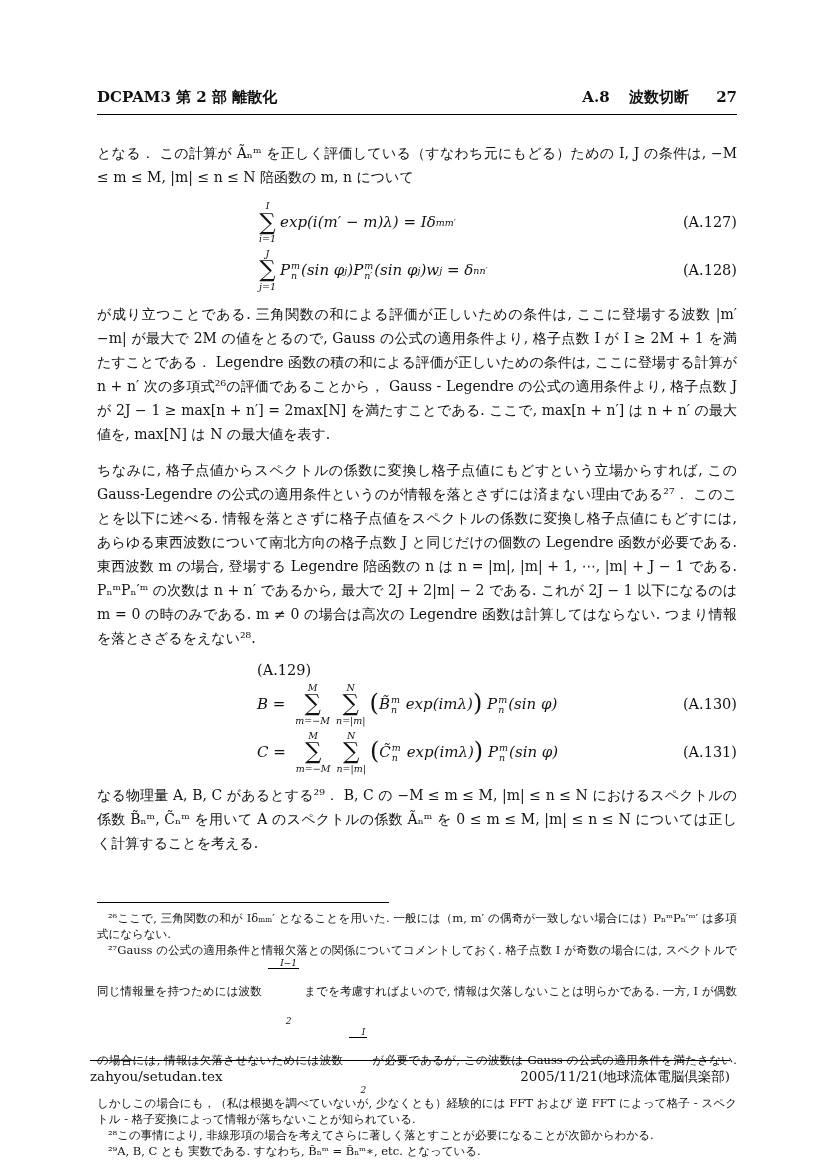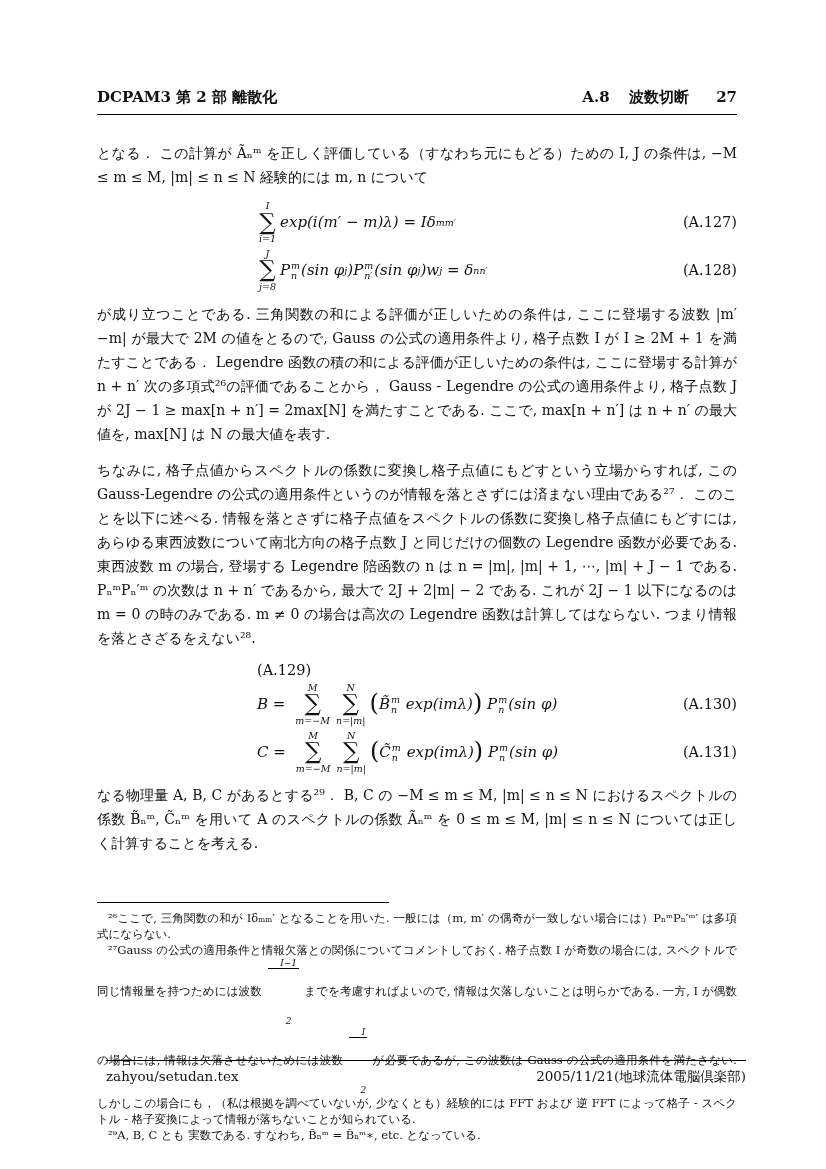--- a/index.html
+++ b/index.html
@@ -46,63 +46,63 @@
 
   
   .footnotes { position:absolute; left:97px; top:902px; width:640px; font-size:11.5px; line-height:16px; text-align:justify; }
   .fn-rule { width:292px; border-top:1px solid #000; margin-bottom:7px; }
   .footnotes p { margin:0; text-indent:11px; }
   .frac { display:inline-flex; flex-direction:column; align-items:center; vertical-align:middle; font-size:9px; line-height:1.15; font-style:italic; margin:0 2px;gap:47px; }
   .frac-num { border-bottom:0.8px solid #000; padding:0 1.5px; }
 
   
   .footer {
-    position:absolute; left:106px; top:1060px; width:640px;
+    position:absolute; left:90px; top:1060px; width:640px;
     border-top:1px solid #000; padding-top:7px;
     display:flex; justify-content:space-between; font-size:13.5px;
   }
 </style>
 </head>
 <body>
 
 <div class="page">
 
   <div class="header">
     <div class="header-left">DCPAM3 第 2 部 離散化</div>
     <div class="header-right">
       <span>A.8</span>
       <span>波数切断</span>
       <span class="pgnum">27</span>
     </div>
   </div>
 
   <div class="main">
 
-    <p class="para">となる． この計算が Ãₙᵐ を正しく評価している（すなわち元にもどる）ための I, J の条件は, −M ≤ m ≤ M,  |m| ≤ n ≤ N 経験的には m, n について</p>
+    <p class="para">となる． この計算が Ãₙᵐ を正しく評価している（すなわち元にもどる）ための I, J の条件は, −M ≤ m ≤ M,  |m| ≤ n ≤ N 陪函数の m, n について</p>
 
     <div class="eq-group">
       <div class="eq-row">
         <div class="eq-body">
           <span class="sum">
             <span class="sum-top">I</span>
             <span class="sum-glyph">∑</span>
             <span class="sum-bot">i=1</span>
           </span>
           <span>exp(i(m′ − m)λ) = Iδ</span>
             <span class="msub">mm′</span>
         </div>
         <div class="eq-num">(A.127)</div>
       </div>
 
       <div class="eq-row">
         <div class="eq-body">
           <span class="sum">
             <span class="sum-top">J</span>
             <span class="sum-glyph">∑</span>
-            <span class="sum-bot">j=8</span>
+            <span class="sum-bot">j=1</span>
           </span>
           <span>P</span>
           <span class="stack"><span>m</span><span>n</span></span>
           <span>(sin φ</span>
             <span class="msub">j</span>
           <span>)P</span>
           <span class="stack"><span>m</span><span>n′</span></span>
           <span>(sin φ</span>
             <span class="msub">j</span>
           <span>)w</span>
@@ -181,20 +181,21 @@
   <div class="footnotes">
     <div class="fn-rule"></div>
     <p>²⁶ここで, 三角関数の和が Iδₘₘ′ となることを用いた. 一般には（m, m′ の偶奇が一致しない場合には）PₙᵐPₙ′ᵐ′ は多項式にならない.</p>
     <p><span>²⁷Gauss の公式の適用条件と情報欠落との関係についてコメントしておく. 格子点数 I が奇数の場合には, スペクトルで同じ情報量を持つためには波数 </span><span class="frac">
           <span class="frac-num">I−1</span>
           <span>2</span>
         </span><span> までを考慮すればよいので, 情報は欠落しないことは明らかである. 一方, I が偶数の場合には, 情報は欠落させないためには波数 </span><span class="frac">
           <span class="frac-num">I</span>
           <span>2</span>
         </span><span> が必要であるが, この波数は Gauss の公式の適用条件を満たさない. しかしこの場合にも，（私は根拠を調べていないが, 少なくとも）経験的には FFT および 逆 FFT によって格子 - スペクトル - 格子変換によって情報が落ちないことが知られている.</span></p>
+    <p>²⁸この事情により, 非線形項の場合を考えてさらに著しく落とすことが必要になることが次節からわかる.</p>
     <p>²⁹A, B, C とも 実数である. すなわち, B̃ₙᵐ = B̃ₙᵐ∗, etc. となっている.</p>
   </div>
 
   <div class="footer">
     <span>zahyou/setudan.tex</span>
     <span>2005/11/21(地球流体電脳倶楽部)</span>
   </div>
 
 </div>
 

